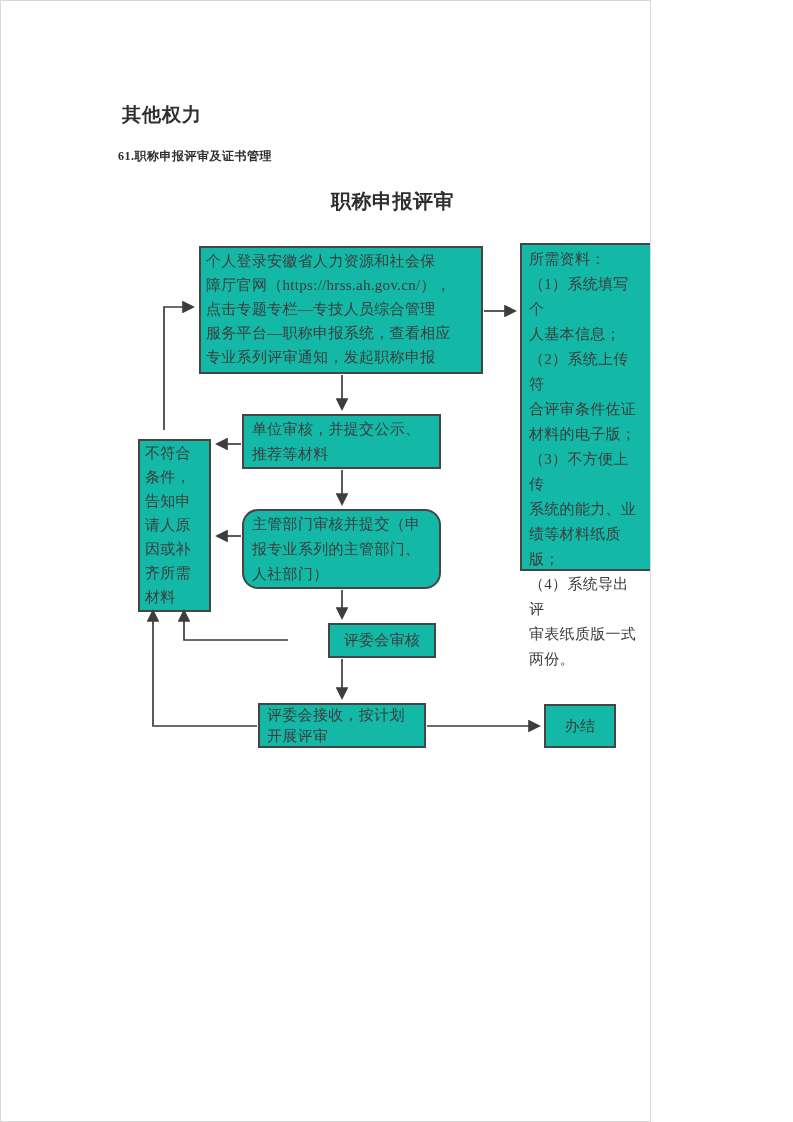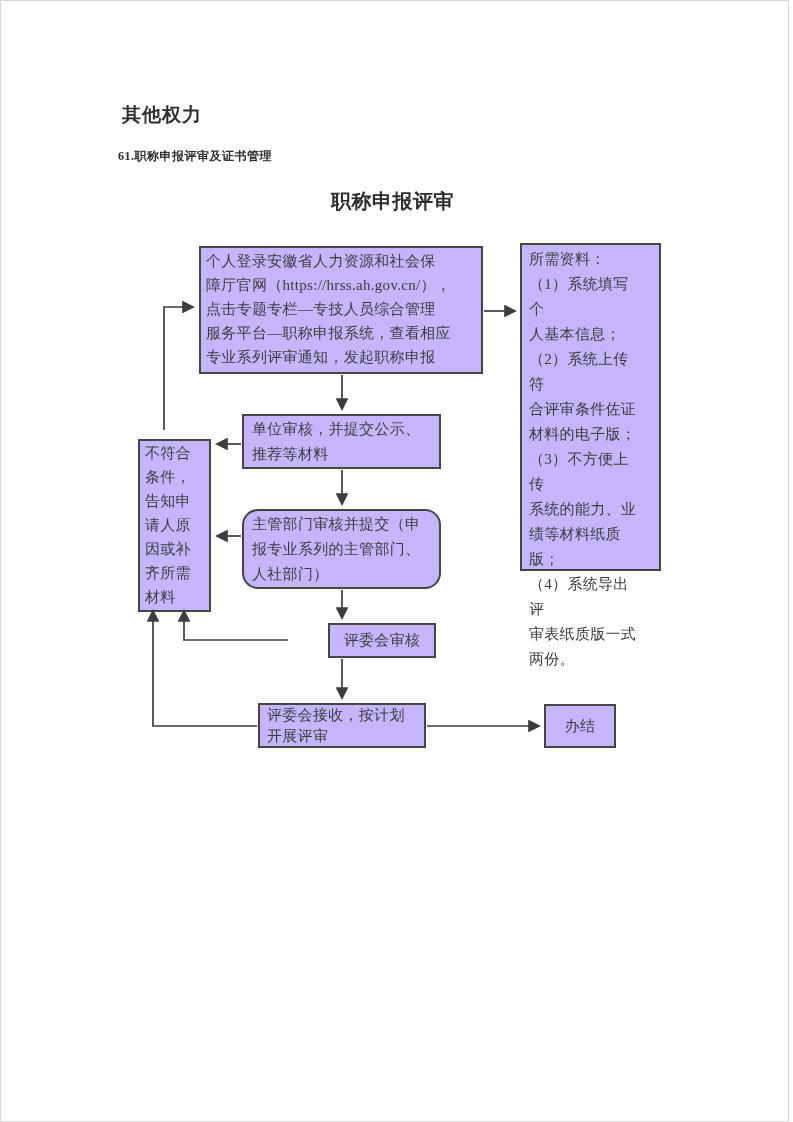--- a/index.html
+++ b/index.html
@@ -1,18 +1,18 @@
 <!DOCTYPE html>
 <html><head>
 <meta charset="utf-8">
 <style>
   html,body{margin:0;padding:0;background:#ffffff;}
   .page{
     position:relative;
-    width:789px;height:1122px;
+    width:651px;height:1122px;
     background:#ffffff;
     border:1px solid #d9d9d9;
     box-sizing:border-box;
     font-family:"Liberation Serif","DejaVu Serif",serif;
     color:#3a3a3a;
     overflow:hidden;
   }
   .h-section{
     position:absolute;left:121px;top:101px;
     font-size:19px;font-weight:bold;letter-spacing:1px;color:#2e2e2e;
@@ -22,21 +22,21 @@
     font-size:12px;font-weight:bold;letter-spacing:0.5px;color:#2e2e2e;
   }
   .h-flow{
     position:absolute;left:330px;top:187px;
     font-size:20px;font-weight:bold;letter-spacing:0.5px;color:#2e2e2e;
   }
   .box{
     position:absolute;
     border:2px solid #454545;
     box-sizing:border-box;
-    background:#c4b5fd;
+    background:#14b8a6;
     white-space:pre-line;
     font-size:15px;
     letter-spacing:0.3px;
     color:#3c3c3c;
     text-align:left;
   }
   .box.login{left:198px;top:245px;width:284px;height:128px;line-height:24px;padding:1px 5px;}
   .box.materials{left:519px;top:242px;width:141px;height:328px;line-height:25px;padding:2px 16px 0 7px;}
   .box.unit{left:241px;top:413px;width:199px;height:55px;line-height:25px;padding:1px 8px;}
   .box.dept{left:241px;top:508px;width:199px;height:80px;line-height:25px;padding:1px 8px;border-radius:16px;}

